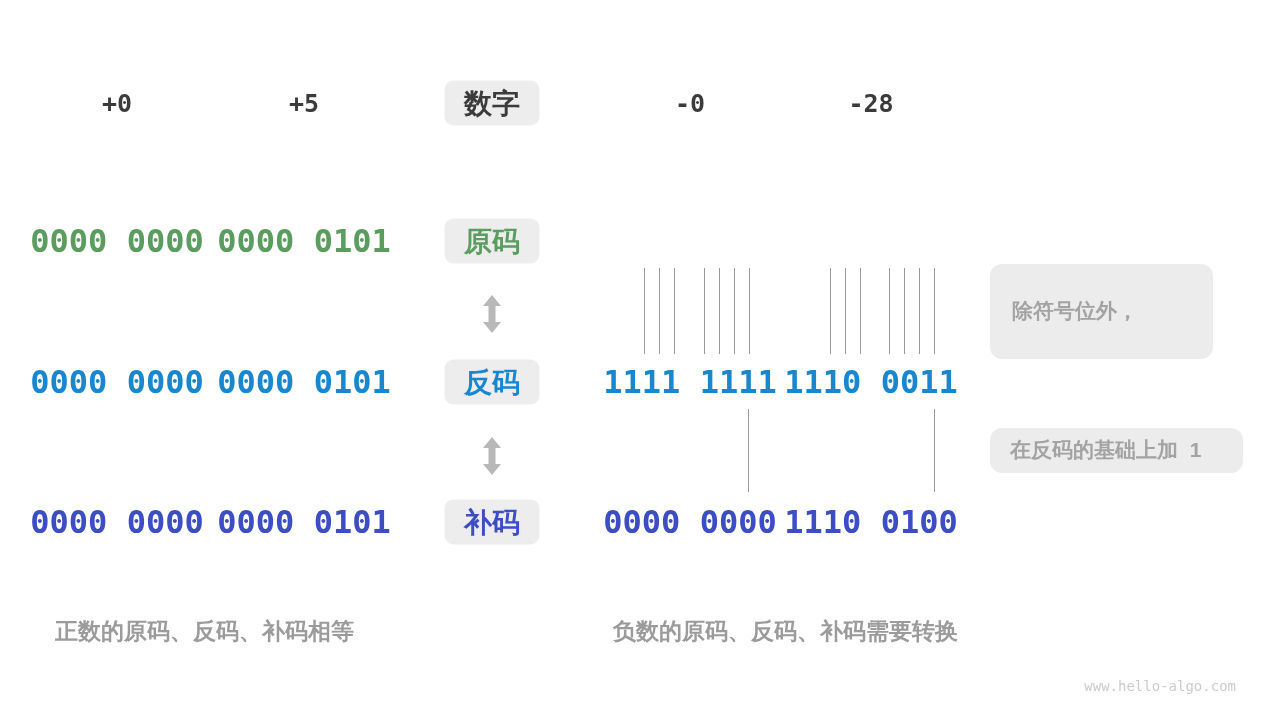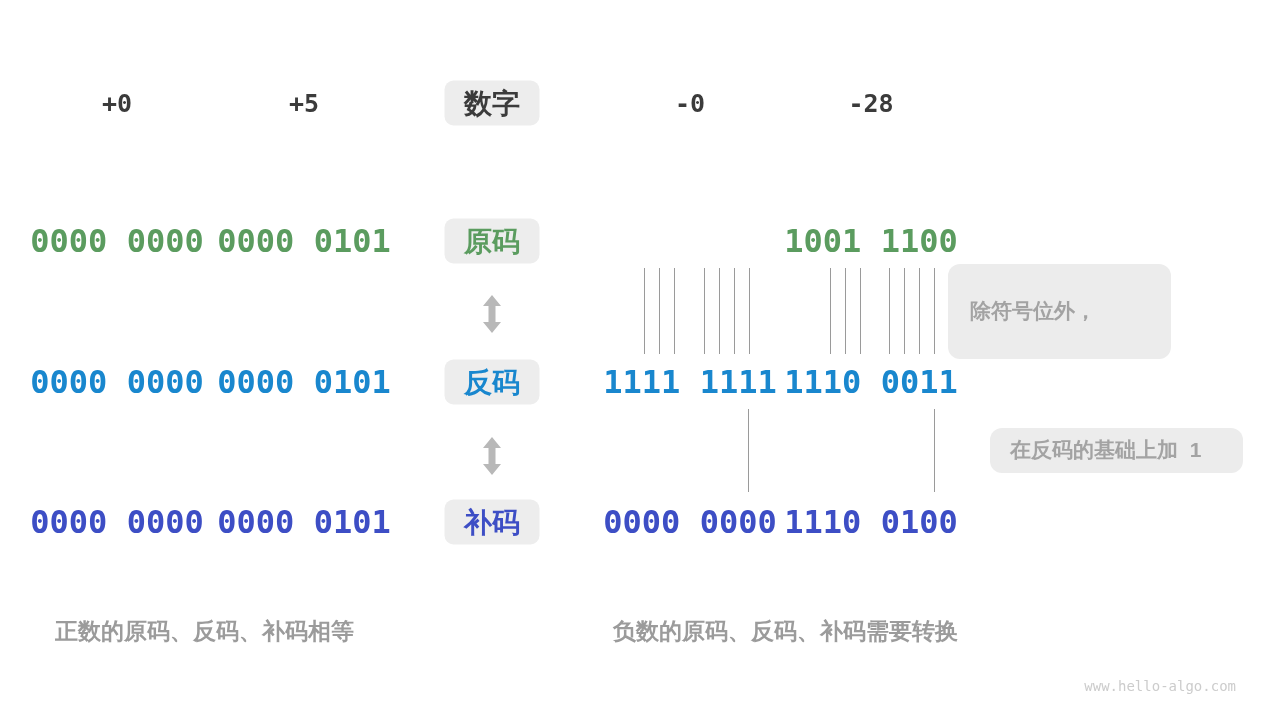--- a/index.html
+++ b/index.html
@@ -29,21 +29,21 @@
   .vbot{top:409px;height:83px;}
 
   .arrow{position:absolute;left:492px;transform:translateX(-50%);width:22px;height:38px;}
   .arrow svg{display:block;}
   .ar1{top:295px;} .ar2{top:437px;}
 
   .notebox{position:absolute;background:#ECECEC;border-radius:12px;
            font-family:"Liberation Sans",sans-serif;font-weight:bold;font-size:21px;
            color:#A3A3A3;box-sizing:border-box;display:flex;flex-direction:column;
            justify-content:center;white-space:pre;line-height:1.55;}
-  .note1{left:948px;top:264px;width:223px;height:95px;padding:4px 22px;}
+  .note1{left:990px;top:264px;width:223px;height:95px;padding:4px 22px;}
   .note2{left:990px;top:428px;width:253px;height:45px;padding:10px 20px;}
 
   .footer{position:absolute;top:631px;transform:translateY(-50%);
           font-family:"Liberation Sans",sans-serif;font-weight:bold;font-size:23px;
           color:#9B9B9B;white-space:pre;}
   .f-pos{left:55px;} .f-neg{left:613px;}
 
   .watermark{position:absolute;right:44px;top:678px;font-size:14px;color:#CCCCCC;
              font-family:"DejaVu Sans Mono","Liberation Mono",monospace;white-space:pre;}
 </style>
@@ -54,21 +54,20 @@
 
   <div class="cell num x0 y0">+0</div>
   <div class="cell num x1 y0">+5</div>
   <div class="tagbox tag-dark y0" style="top:103px">数字</div>
   <div class="cell num x2 y0">-0</div>
   <div class="cell num x3 y0">-28</div>
 
   <div class="cell bin row-green x0 y1">0000 0000</div>
   <div class="cell bin row-green x1 y1">0000 0101</div>
   <div class="tagbox row-green" style="top:241px">原码</div>
-  <div class="cell bin row-green x3 y1">1001 1100</div>
 
   <div class="vline vtop" style="left:644px"></div>
   <div class="vline vtop" style="left:659px"></div>
   <div class="vline vtop" style="left:674px"></div>
   <div class="vline vtop" style="left:704px"></div>
   <div class="vline vtop" style="left:719px"></div>
   <div class="vline vtop" style="left:734px"></div>
   <div class="vline vtop" style="left:749px"></div>
   <div class="vline vtop" style="left:830px"></div>
   <div class="vline vtop" style="left:845px"></div>

